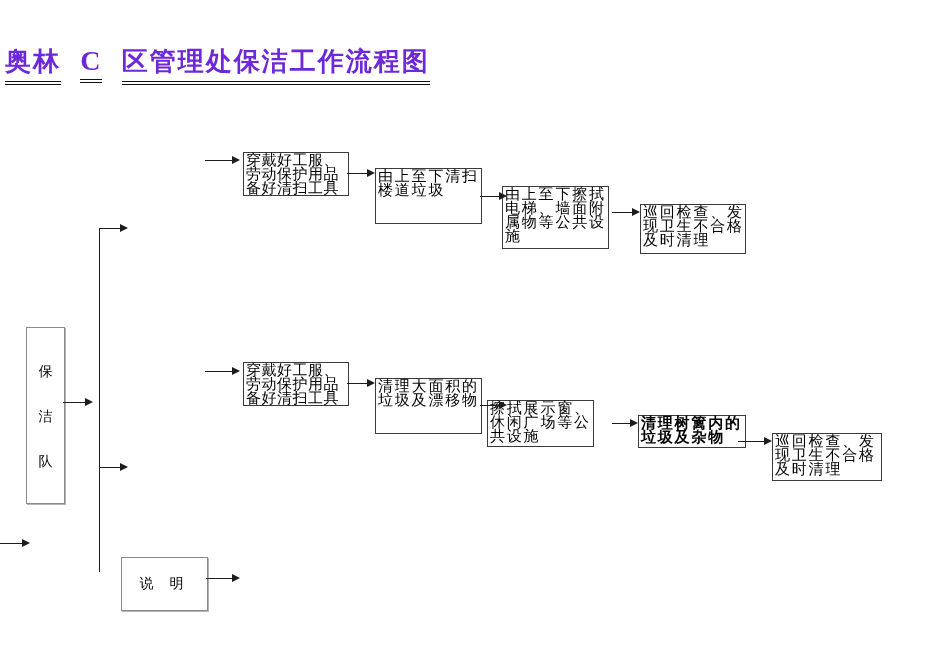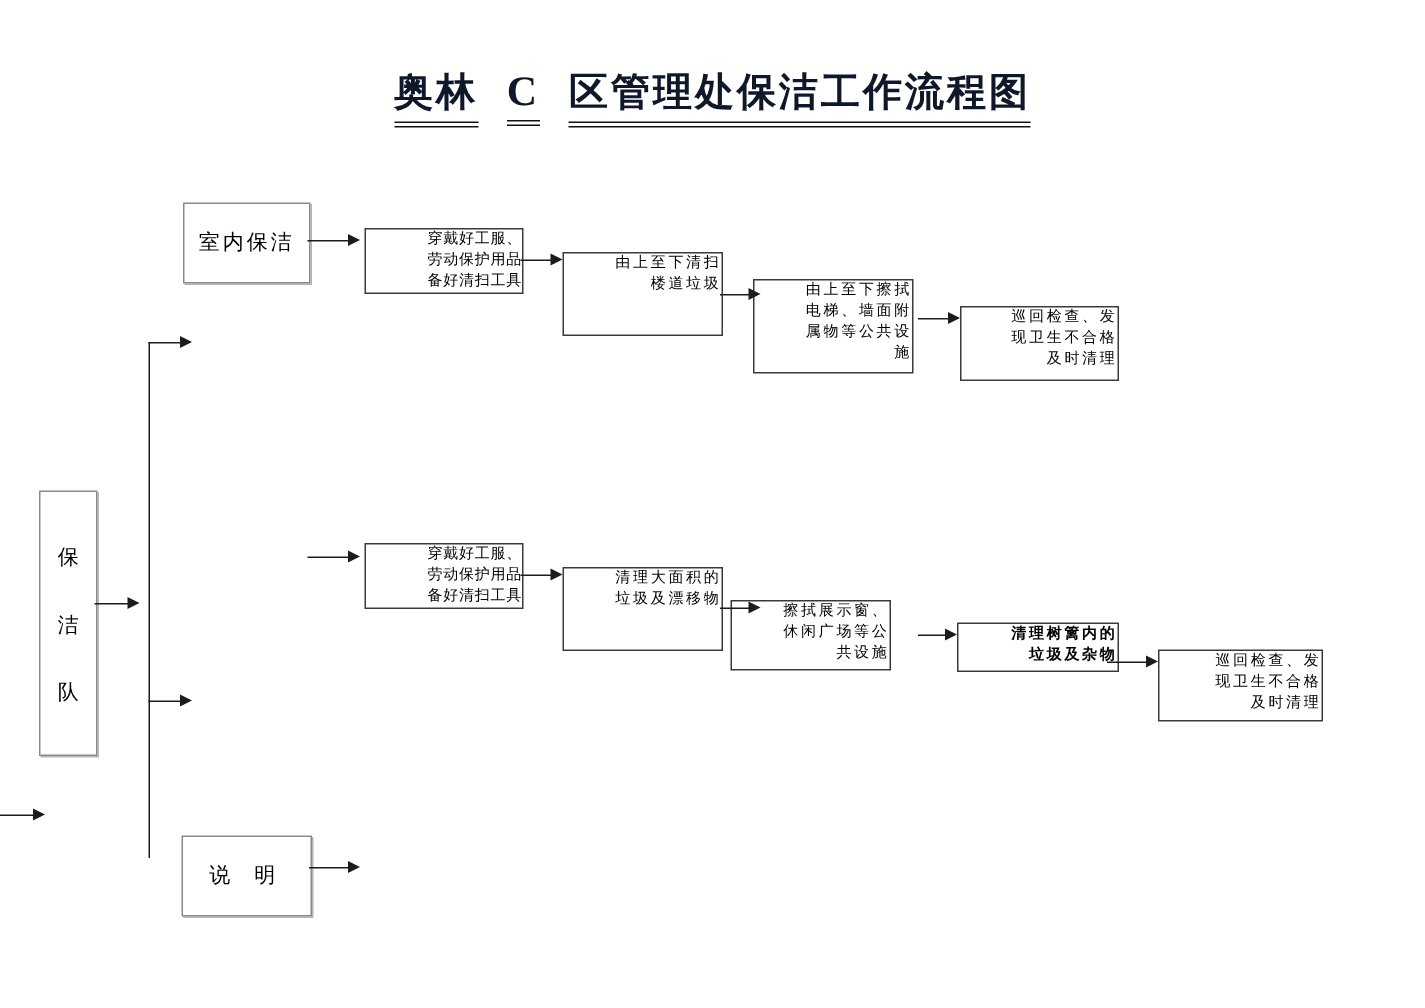--- a/index.html
+++ b/index.html
@@ -4,37 +4,37 @@
 <style>
   html,body{margin:0;padding:0;background:#fff;}
   .stage{
     position:relative;width:950px;height:672px;background:#ffffff;
     font-family:"Liberation Sans","DejaVu Sans",sans-serif;color:#000;
     overflow:hidden;
   }
   
   .title{
     position:absolute;top:44px;left:0;right:0;margin:0;
-    text-align:center;font-size:26px;font-weight:bold;letter-spacing:2px;
-    color:#0f172a;
+    font-size:26px;font-weight:bold;letter-spacing:2px;
+    color:#6d28d9;
   }
   .tseg{border-bottom:4px double #111;padding-bottom:2px;margin:0 5px;display:inline-block;}
   .tseg-latin{font-family:"Liberation Serif","DejaVu Serif",serif;font-size:28px;font-weight:600;}
   
   .lbox{
     position:absolute;border:1px solid #8a8a8a;box-shadow:1px 1px 0 #b5b5b5;
     display:flex;align-items:center;justify-content:center;
     font-size:14px;letter-spacing:2px;background:#fff;
   }
   .pbox{
     position:absolute;border:1px solid #3a3a3a;background:#fff;
   }
   .ptext{
-    white-space:pre-line;font-size:10px;line-height:14px;
-    padding:0 0 0 2px;letter-spacing:0.5px;text-align:right;
+    white-space:pre-line;font-size:15px;line-height:14px;
+    padding:0 0 0 2px;letter-spacing:0.5px;
   }
   .spread .ptext{letter-spacing:1.8px;}
   
   #b-indoor {left:122px;top:135px;width:83px;height:52px;}
   #b-outdoor{left:122px;top:345px;width:83px;height:52px;}
   #b-note   {left:121px;top:557px;width:85px;height:52px;letter-spacing:6px;}
   #b-team   {left:26px; top:327px;width:37px;height:175px;}
   #b-team .vtext{white-space:pre-line;text-align:center;line-height:45px;font-size:14px;padding-top:2px;letter-spacing:0;}
   
   #b-prep-top     {left:243px;top:152px;width:104px;height:42px;}
@@ -78,23 +78,20 @@
   <h1 class="title">
     <span class="tseg">奥林</span>
     <span class="tseg tseg-latin">C</span>
     <span class="tseg">区管理处保洁工作流程图</span>
   </h1>
 
   <div class="lbox" id="b-team">
     <span class="vtext">保
 洁
 队</span>
-  </div>
-  <div class="lbox" id="b-indoor">
-    <span>室内保洁</span>
   </div>
   <div class="lbox" id="b-note">
     <span>说 明</span>
   </div>
 
   <div class="pbox" id="b-prep-top">
     <div class="ptext">穿戴好工服、
 劳动保护用品
 备好清扫工具</div>
   </div>

